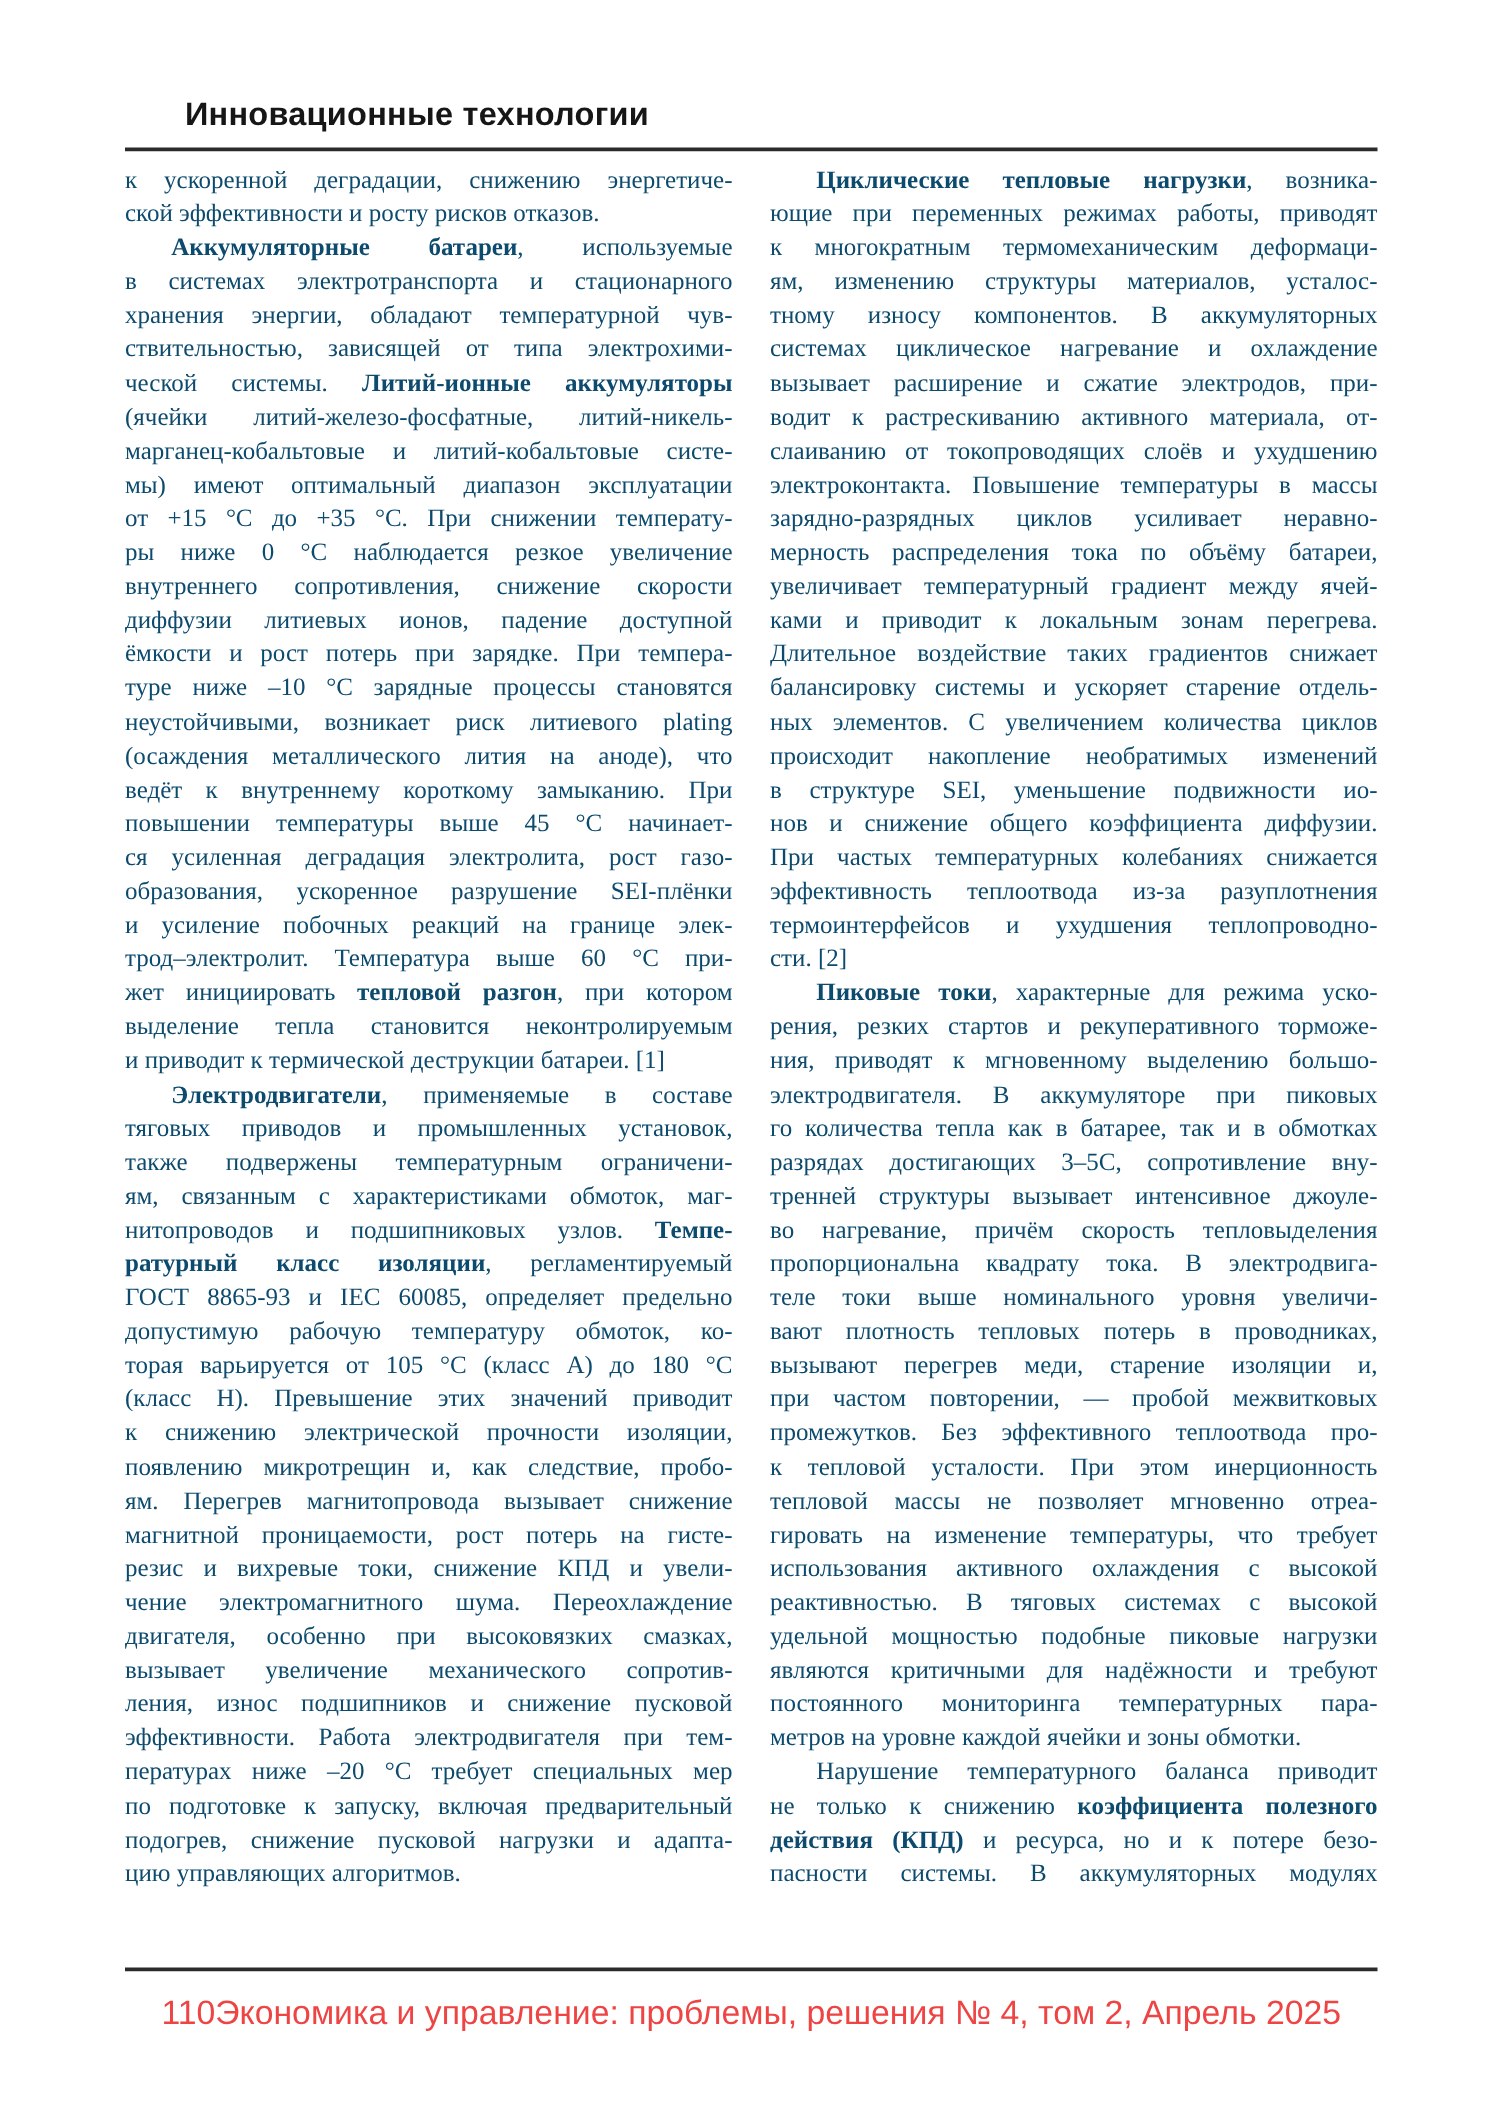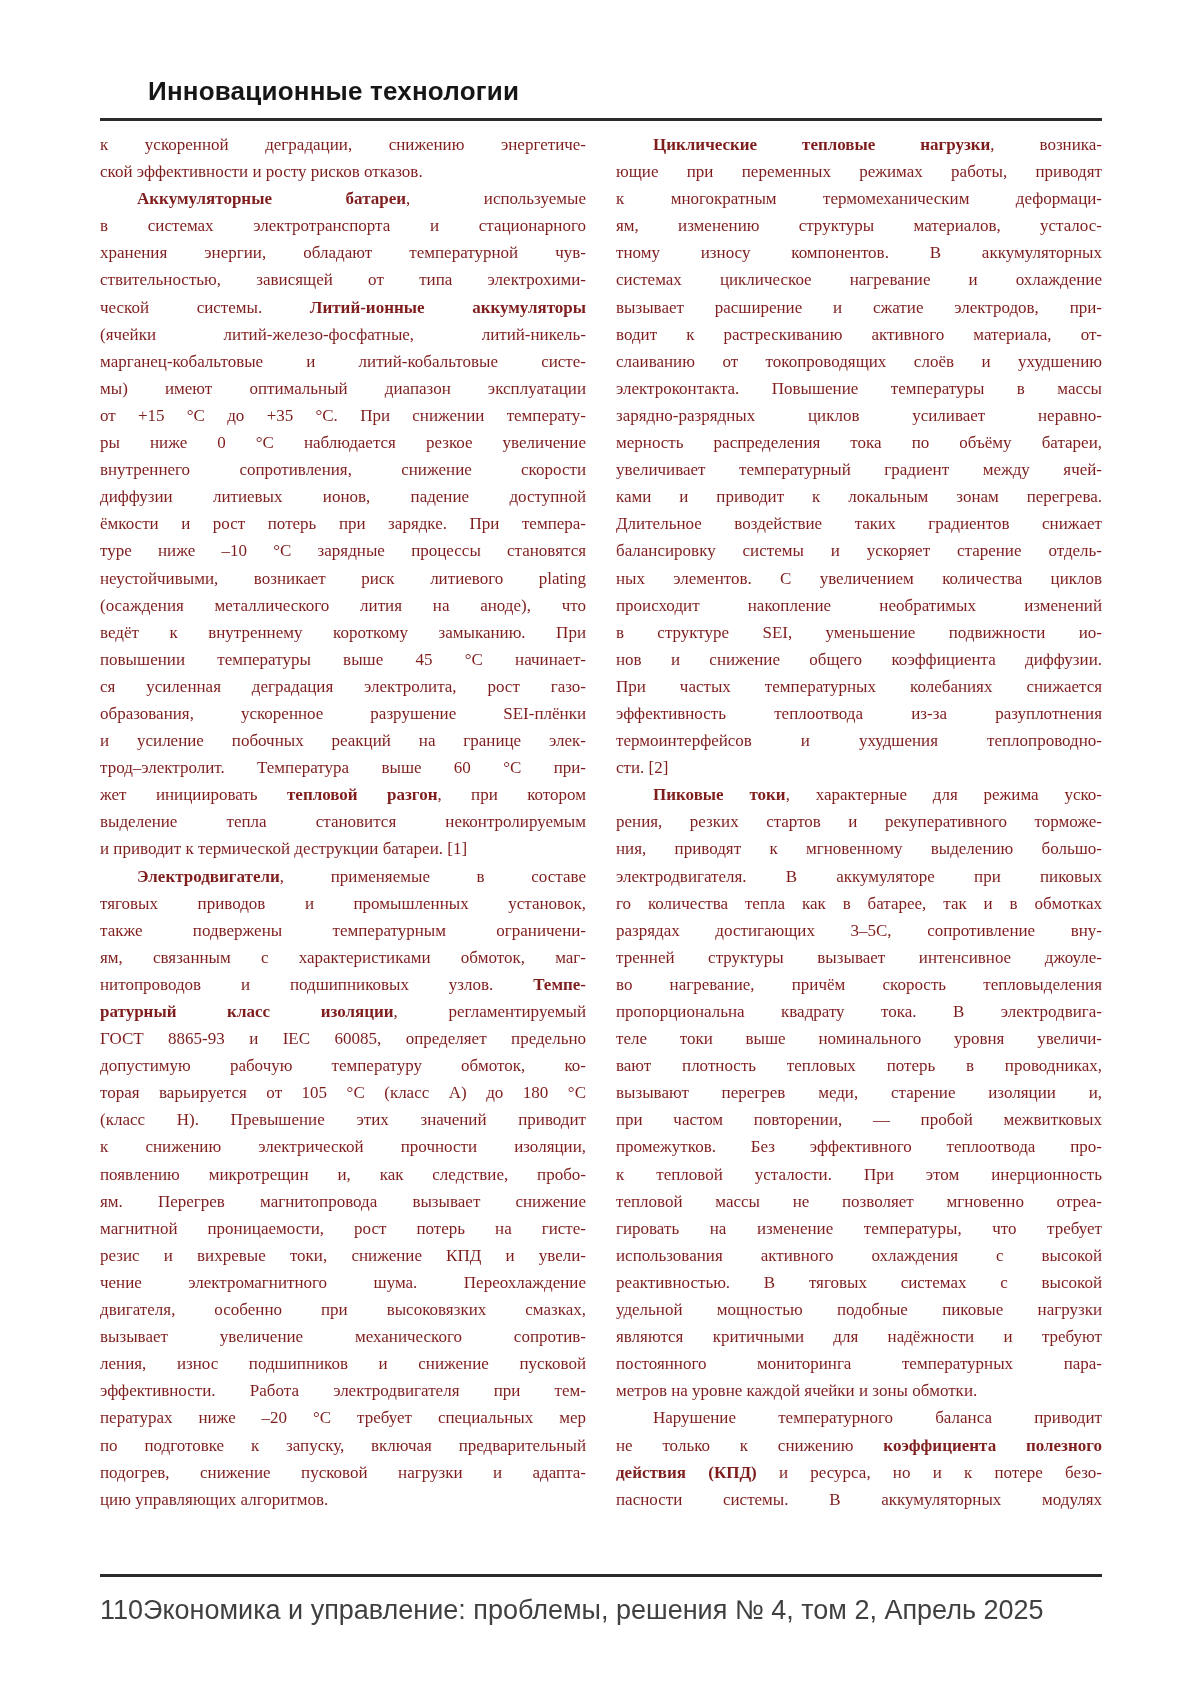--- a/index.html
+++ b/index.html
@@ -37,46 +37,46 @@
     position: absolute;
     left: 100px;
     top: 131px;
     width: 1002px;
     display: flex;
     gap: 30px;
   }
   .column {
     width: 486px;
     font-family: "Liberation Serif", serif;
-    font-size: 17px;
+    font-size: 20px;
     line-height: 27.1px;
-    color: #7f1d1d;
+    color: #0c4a6e;
   }
   .para { margin: 0; }
   .line {
     text-align: justify;
     text-align-last: justify;
     height: 27.1px;
     overflow: hidden;
   }
   .line.end { text-align-last: left; }
   .line.indent { text-indent: 37px; }
   .b { font-weight: bold; }
   .footer {
     position: absolute;
     left: 100px;
     top: 1594px;
     width: 1002px;
     display: flex;
-    justify-content: flex-start;
+    justify-content: center;
     align-items: baseline;
     font-family: "Liberation Sans", sans-serif;
     font-size: 27px;
     line-height: 1.2;
-    color: #404040;
+    color: #ef4444;
   }
 </style>
 </head>
 <body>
 
 <div class="page">
   <div class="running-head">Инновационные технологии</div>
   <div class="head-rule"></div>
 
   <div class="columns">

